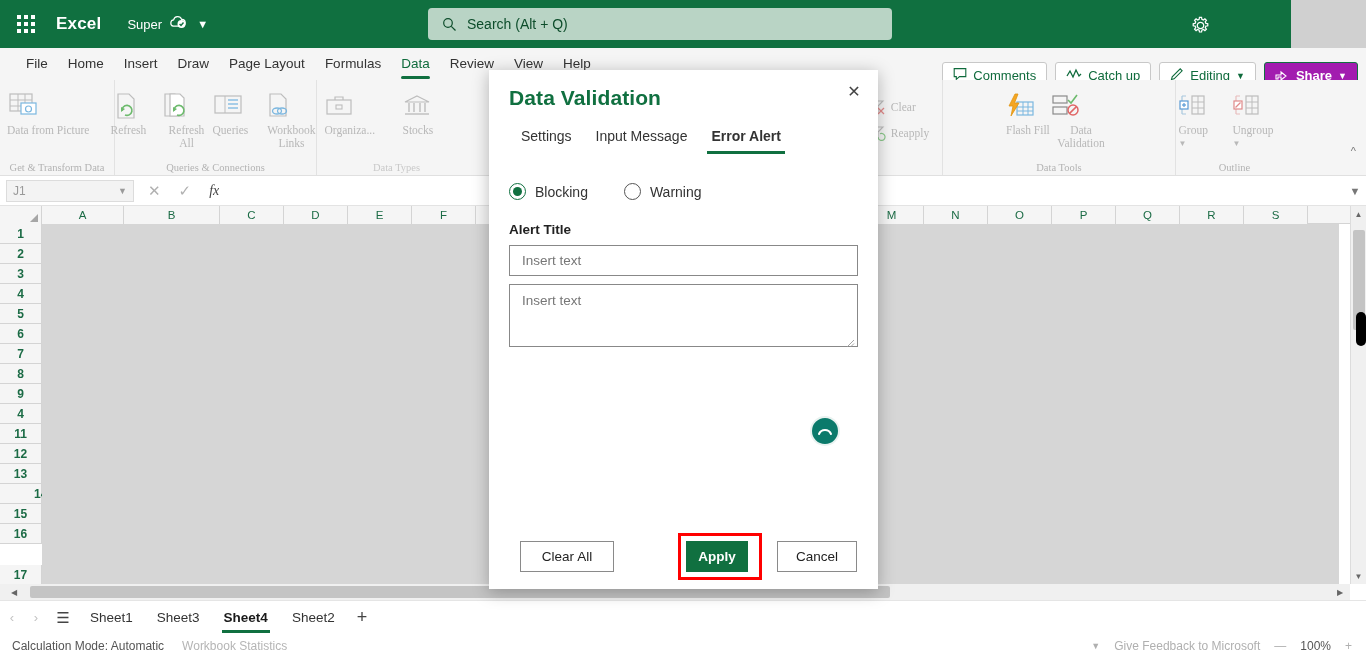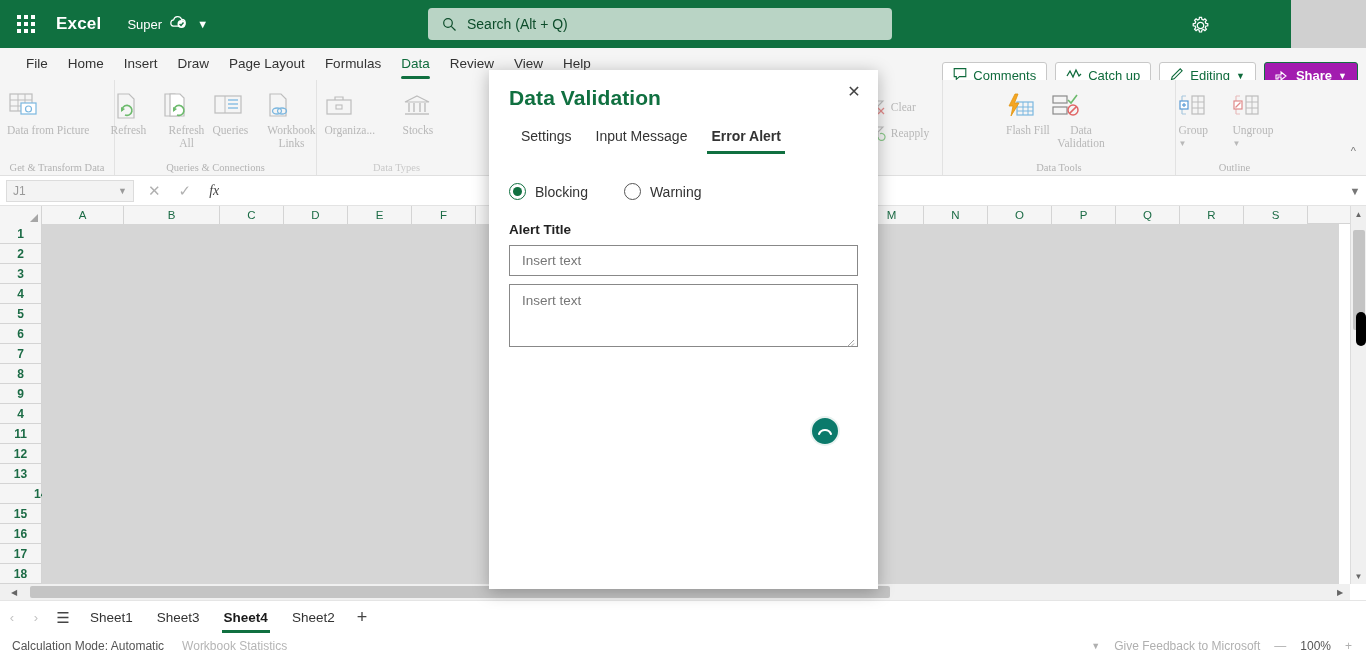--- a/index.html
+++ b/index.html
@@ -563,21 +563,21 @@
         <div class="rh" style="width: 42px;">7</div>
         <div class="rh" style="width: 42px;">8</div>
         <div class="rh" style="width: 42px;">9</div>
         <div class="rh" style="width: 42px;">4</div>
         <div class="rh" style="width: 42px;">11</div>
         <div class="rh" style="width: 42px;">12</div>
         <div class="rh" style="width: 42px;">13</div>
         <div class="rh" style="width: 42px; padding-left: 34px;">14</div>
         <div class="rh" style="width: 42px;">15</div>
         <div class="rh" style="width: 42px;">16</div>
-        <div class="rh" style="width: 42px;">17</div>
+        <div class="rh" style="width: 42px; margin-top: 21px;">17</div>
         <div class="rh" style="width: 42px;">18</div>
       </div>
     <div class="cells"></div>
     <div class="grid-dim"></div>
 
     <div class="hscroll">
       <div class="arrow" style="left:6px">◀</div>
       <div class="thumb"></div>
       <div class="arrow" style="right:2px">▶</div>
     </div>
@@ -645,20 +645,28 @@
         <span>Insert text</span>
         <span class="resize-grip">
           <svg width="9" height="9" viewBox="0 0 9 9">
             <line x1="8" y1="1" x2="1" y2="8" stroke="#9a9a9a" stroke-width="0.9"></line>
             <line x1="8" y1="4.5" x2="4.5" y2="8" stroke="#9a9a9a" stroke-width="0.9"></line>
           </svg>
         </span>
       </div>
     </div>
 
+    <div class="dlg-foot">
+      <div class="btn btn-clear">Clear All</div>
+      <div class="apply-wrap">
+        <div class="btn btn-apply">Apply</div>
+        <div class="apply-hl"></div>
+      </div>
+      <div class="btn btn-cancel">Cancel</div>
+    </div>
   </div>
 
   <div class="click-ind">
     <svg width="18" height="18" viewBox="0 0 18 18">
       <path d="M3,12 A6.5,6.5 0 0 1 15,12" fill="none" stroke="#ffffff" stroke-width="2" stroke-linecap="round"></path>
     </svg>
   </div>
 
 </div>
 

